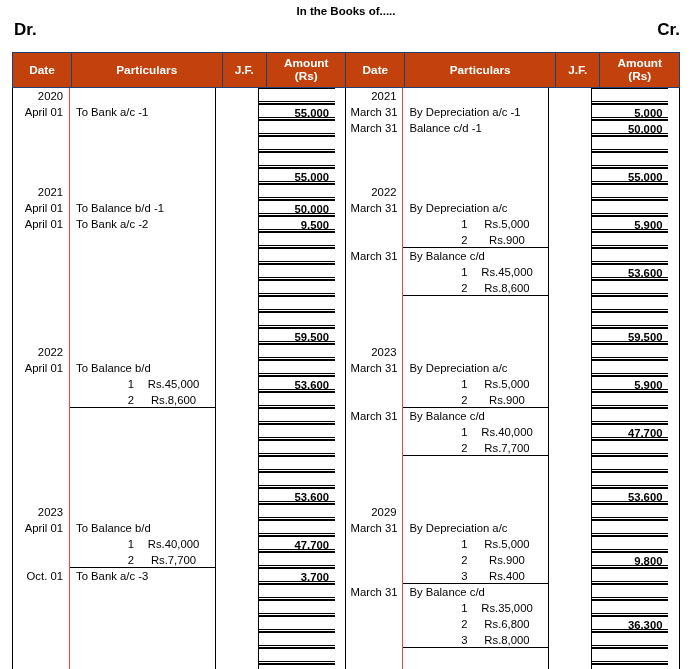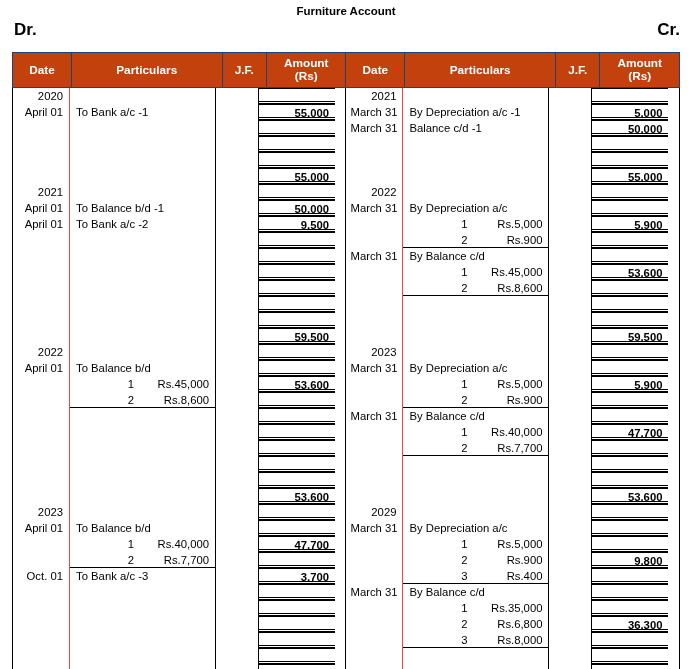--- a/index.html
+++ b/index.html
@@ -95,39 +95,39 @@
 
   
   .sub {
     height: 16px;
     line-height: 16px;
     display: flex;
     padding-left: 6px;
     box-sizing: border-box;
   }
   .sub .num  { width: 62px; text-align: right; padding-right: 4px; box-sizing: border-box; }
-  .sub .val  { flex: 1; text-align: right; padding-right: 6px; box-sizing: border-box; }
+  .sub .val  { flex: 1; text-align: center; padding-right: 6px; box-sizing: border-box; }
   .sub.ruled { border-bottom: 1.2px solid #000; }
 
   
   .totalrow .ln.amt {
     font-weight: bold;
     border-top: 1.2px solid #000;
     border-bottom: 3px double #000;
   }
   .totalrow .ln.spacer {
     border-top: 1px solid transparent;
     border-bottom: 1px solid transparent;
   }
 </style>
 </head>
 <body>
 
 <div class="title-block">
-  <span class="title-line">Furniture Account</span>
+  <span class="title-line">In the Books of.....</span>
 </div>
 
 <div class="drcr-row">
   <span class="dr-label">Dr.</span>
   <span class="cr-label">Cr.</span>
 </div>
 
 <table class="ledger">
   <colgroup>
     <col class="col-date">

